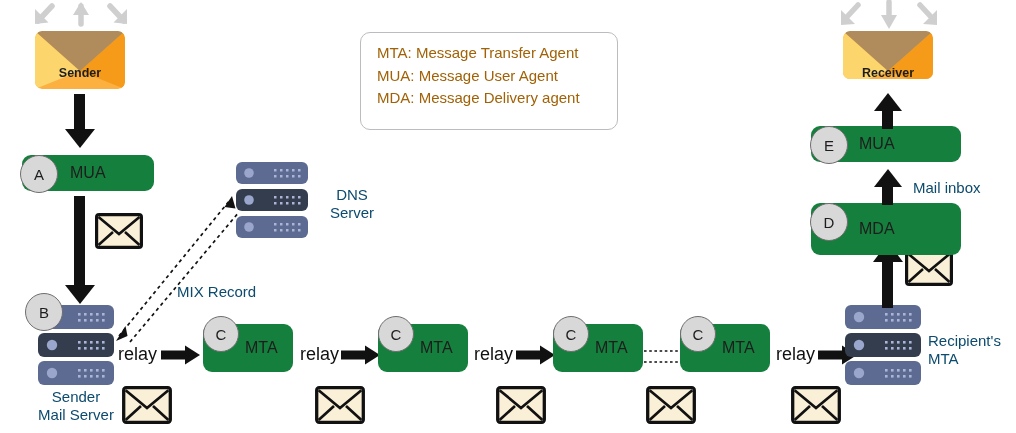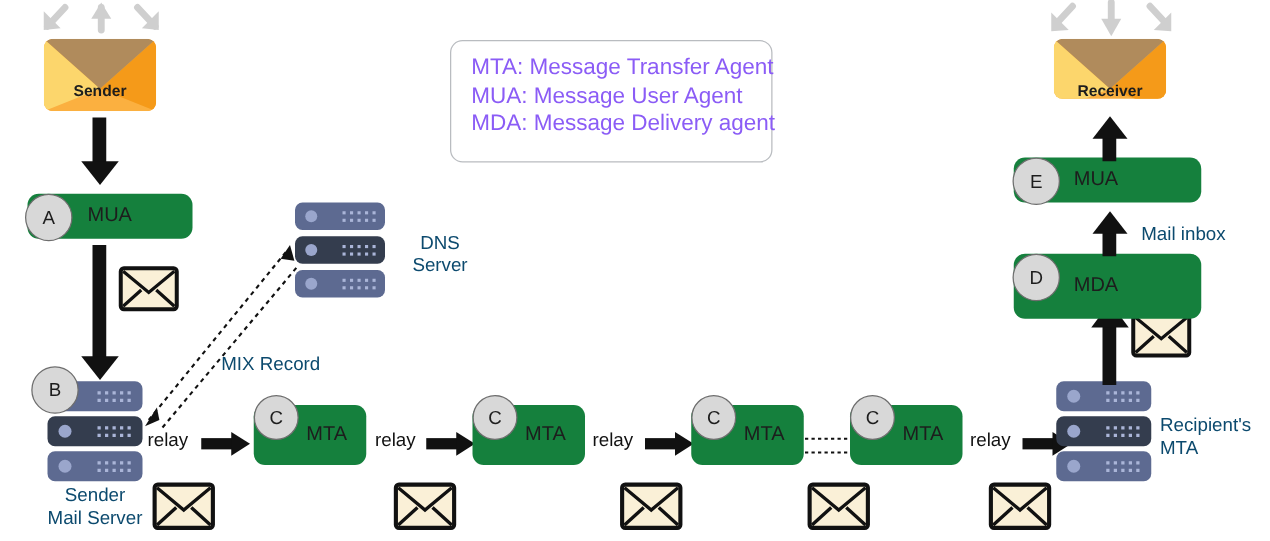--- a/index.html
+++ b/index.html
@@ -3,21 +3,21 @@
 <meta charset="utf-8">
 <style>
   html,body{margin:0;padding:0;background:#ffffff;}
   body{font-family:"Liberation Sans",sans-serif;}
   #canvas{position:relative;width:1016px;height:433px;background:#ffffff;overflow:hidden;}
   .abs{position:absolute;}
 
   
   .legend{border:1px solid #b9bcc0;border-radius:10px;background:#ffffff;
           box-sizing:border-box;padding:9px 16px 10px 16px;}
-  .legend-line{font-size:18px;color:#8b5cf6;line-height:22.5px;white-space:nowrap;}
+  .legend-line{font-size:15px;color:#a16207;line-height:22.5px;white-space:nowrap;}
 
   
   .stage{background:#15803d;border-radius:9px;box-sizing:border-box;
          display:flex;align-items:center;}
   .stage-label{font-size:16px;color:#1d1d1d;}
   .badge{position:absolute;border-radius:50%;background:#d8d8d8;
          border:1.4px solid #6e6e6e;display:flex;align-items:center;
          justify-content:center;font-size:15px;color:#1d1d1d;}
 
   
@@ -29,21 +29,21 @@
   
   .smallenv svg{display:block;}
 
   
   .rack svg{display:block;}
 
   
   .lbl{font-size:15px;color:#0c4a6e;line-height:18px;}
   .lbl-c{text-align:center;}
 
-  .relay{font-size:15px;color:#111;}
+  .relay{font-size:18px;color:#111;}
   svg{overflow:visible;}
 </style>
 </head>
 <body>
 
 <div id="canvas">
 
   <div class="abs" style="left:28px;top:2px;">
     <svg width="106" height="30" viewBox="0 0 106 30">
       <g fill="none" stroke="#cfcfcf" stroke-width="5.5" stroke-linecap="round" stroke-linejoin="round">

